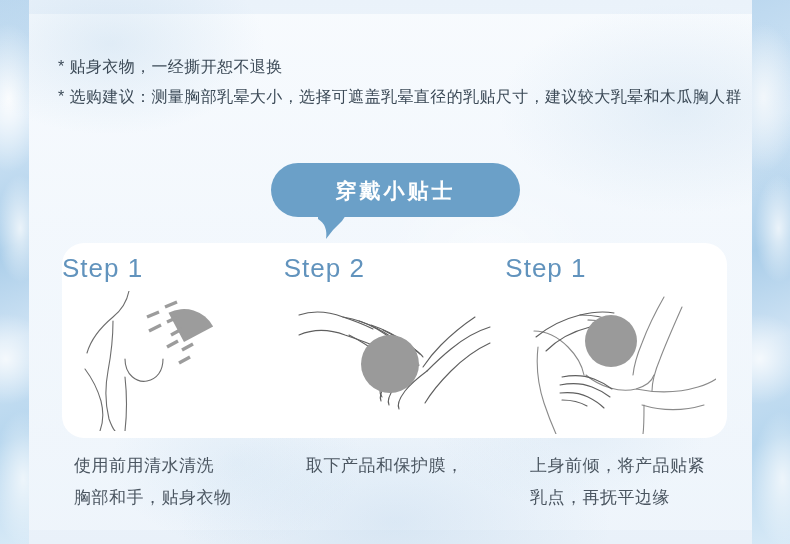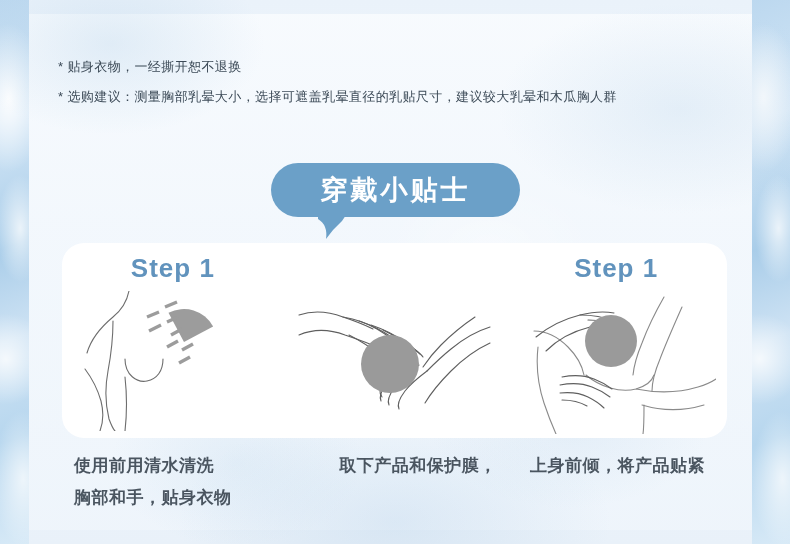--- a/index.html
+++ b/index.html
@@ -62,21 +62,21 @@
     background: linear-gradient(180deg, rgba(248,251,254,.92) 0%, rgba(243,248,253,.82) 42%, rgba(240,246,252,.72) 100%);
   }
 
   
   .notes {
     position: absolute;
     left: 58px;
     top: 52px;
     width: 690px;
     color: #3c4a57;
-    font-size: 13px;
+    font-size: 16px;
     line-height: 30px;
     letter-spacing: .4px;
   }
   .note-line { white-space: nowrap; }
   .note-line.wrap { white-space: normal; }
 
   
   .bubble-wrap {
     position: absolute;
     left: 271px;
@@ -88,21 +88,21 @@
     width: 249px;
     height: 54px;
     background: #6ba0c8;
     border-radius: 27px;
     display: flex;
     align-items: center;
     justify-content: center;
   }
   .bubble-text {
     color: #ffffff;
-    font-size: 27px;
+    font-size: 21px;
     font-weight: 700;
     letter-spacing: 3px;
     line-height: 1;
   }
   .bubble-tail {
     position: absolute;
     left: 47px;
     top: 52px;
     width: 28px;
     height: 24px;
@@ -129,24 +129,23 @@
   }
   .step-col {
     flex: 1 1 0;
     position: relative;
   }
   .step-title {
     position: absolute;
     top: 10px;
     left: 0;
     right: 0;
-    text-align: center;
     color: #6193bd;
     font-size: 26px;
-    font-weight: 700;
+    font-weight: 400;
     letter-spacing: 1px;
   }
   .step-art {
     position: absolute;
     top: 48px;
     left: 0;
     right: 0;
     height: 140px;
     display: flex;
     align-items: center;
@@ -161,25 +160,24 @@
     top: 450px;
     width: 692px;
     display: flex;
   }
   .caption-col {
     flex: 1 1 0;
     color: #4a5560;
     font-size: 17px;
     line-height: 32px;
     letter-spacing: .5px;
-    font-weight: bold;
   }
   .caption-col .cl { display: block; white-space: nowrap; }
   .caption-col.c1 { padding-left: 12px; }
-  .caption-col.c2 { padding-left: 8px; text-align: center; }
+  .caption-col.c2 { padding-left: 8px; }
   .caption-col.c3 { padding-left: 0px; }
 </style>
 </head>
 <body>
 
 <div id="page">
 
   <div class="ice-band left"></div>
   <div class="ice-band right"></div>
   <div class="inner-panel"></div>
@@ -230,20 +228,21 @@
             <line x1="88" y1="44" x2="99" y2="38"></line>
             <line x1="84" y1="56" x2="95" y2="50"></line>
             <line x1="99" y1="59" x2="110" y2="53"></line>
             <line x1="96" y1="72" x2="107" y2="66"></line>
           </g>
         </svg>
       </div>
     </div>
 
     <div class="step-col">
+      <div class="step-title">Step 2</div>
       <div class="step-art">
         <svg width="195" height="140" viewBox="0 0 195 140">
           <g fill="none" stroke="#5f5f5f" stroke-width="1.1" stroke-linecap="round" stroke-linejoin="round">
 
             <path d="M2 24 C14 20 30 20 46 26 C58 30 68 34 76 38"></path>
             <path d="M2 44 C16 38 32 38 48 44 C60 48 72 52 84 58"></path>
 
             <path d="M46 26 C58 28 70 32 80 38 C90 44 98 50 104 56"></path>
             <path d="M62 30 C74 34 86 40 96 47 C104 52 110 57 114 60"></path>
             <path d="M74 34 C86 38 98 44 108 51 C115 56 120 60 123 63"></path>
@@ -312,16 +311,17 @@
   <div class="captions">
     <div class="caption-col c1">
       <span class="cl">使用前用清水清洗</span>
       <span class="cl">胸部和手，贴身衣物</span>
     </div>
     <div class="caption-col c2">
       <span class="cl">取下产品和保护膜，</span>
     </div>
     <div class="caption-col c3">
       <span class="cl">上身前倾，将产品贴紧</span>
+      <span class="cl">乳点，再抚平边缘</span>
     </div>
   </div>
 
 </div>
 
 </body></html>

